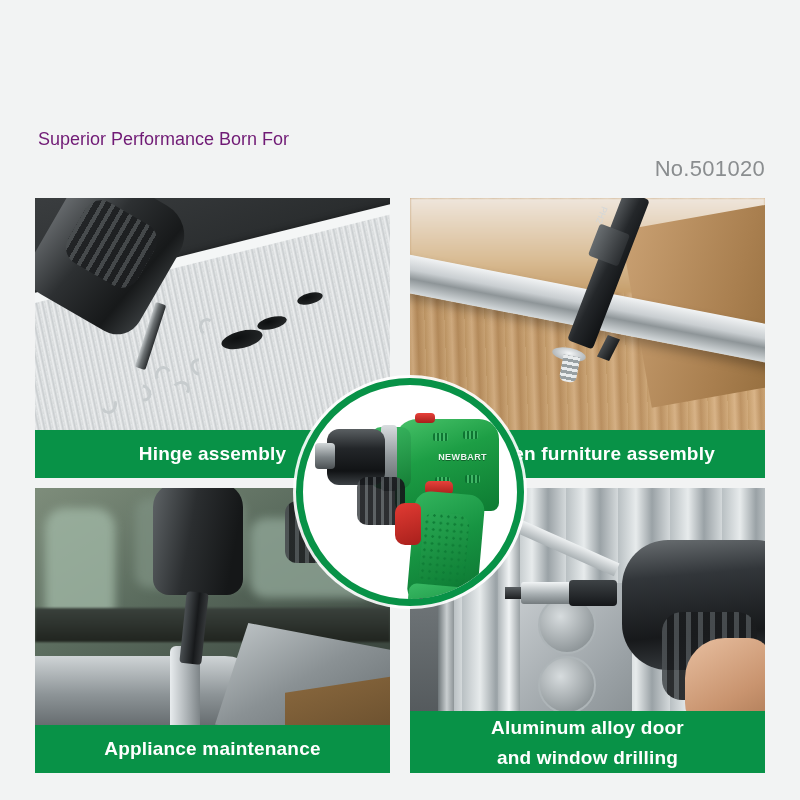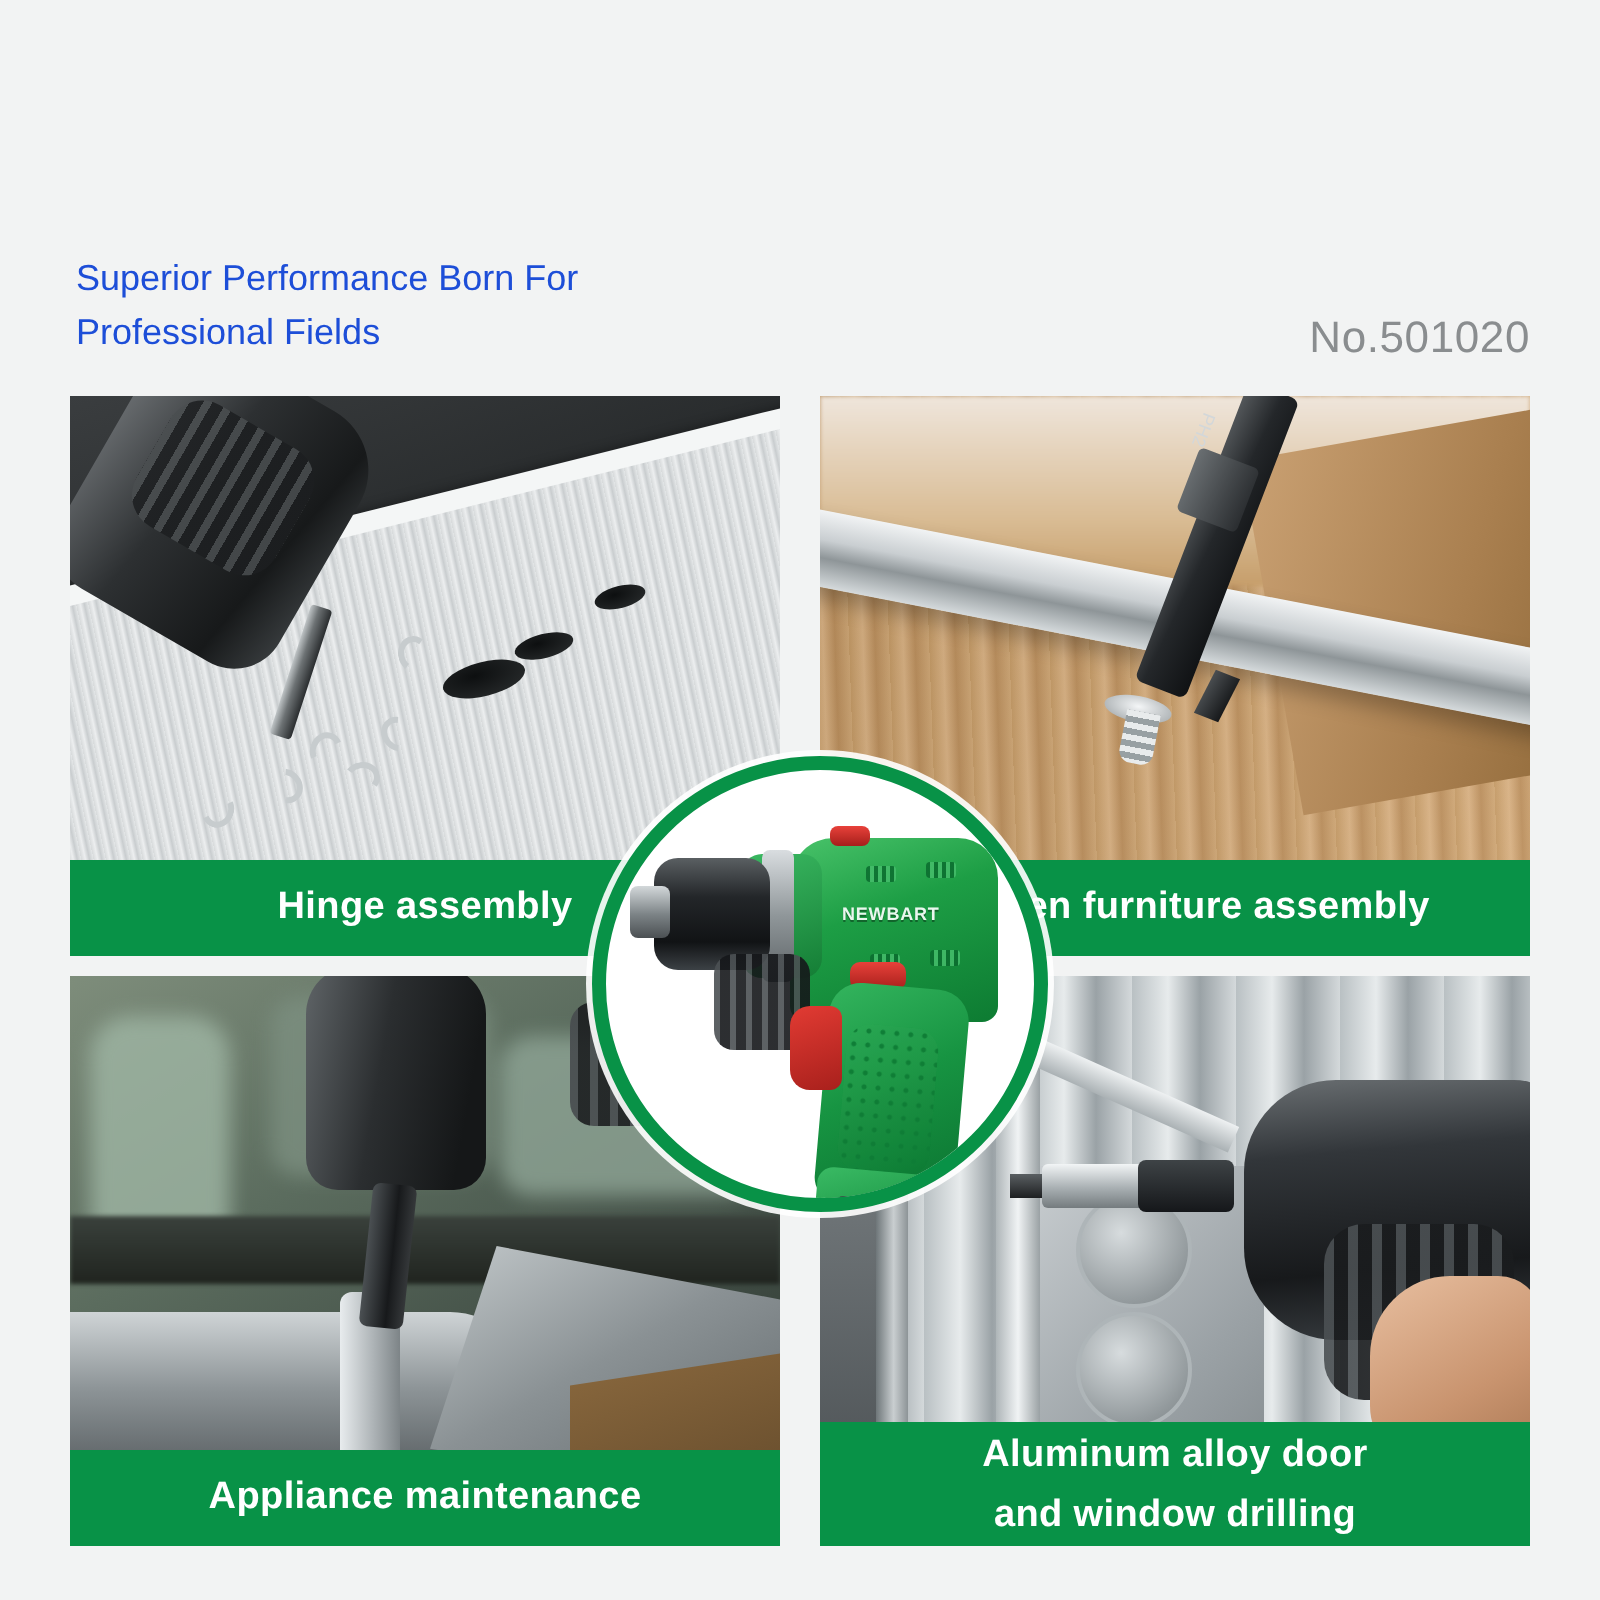--- a/index.html
+++ b/index.html
@@ -38,21 +38,21 @@
   }
   .swatches { position:absolute; left:697px; top:53px; height:30px; display:flex; gap:13px; }
   .sw { width:29px; height:30px; }
   .sw.red { background:#ec1c24; }
   .sw.yellow { background:#fcdd23; }
   .sw.green { background:#089247; width:35px; }
 
   
   .subtitle {
     position:absolute; left:38px; top:126px; width:420px;
-    font-size:18px; line-height:27px; color:#1d4ed8;
+    font-size:18px; line-height:27px; color:#701a75;
     font-family:"Liberation Sans", sans-serif;
   }
   .model-no {
     position:absolute; right:35px; top:140px;
     font-size:22px; color:#8a8d8f; letter-spacing:0.3px;
     font-family:"Liberation Sans", sans-serif;
     margin-top:16px;
   }
 
   
@@ -362,21 +362,21 @@
     border-radius:6px; transform:rotate(5deg);
   }
   .d-battery-ribs {
     position:absolute; left:126px; top:220px; width:36px; height:22px;
     background:repeating-linear-gradient(180deg,#5b6063 0 3px,#1d1f21 3px 7px);
     border-radius:3px; transform:rotate(5deg);
   }
   .d-logo {
     position:absolute; left:118px; top:66px; width:66px; height:13px;
     color:#e9f7ee; font-size:9px; font-weight:bold; letter-spacing:.4px;
-    text-align:left; line-height:13px;
+    text-align:right; line-height:13px;
     font-family:"Liberation Sans", sans-serif;
     text-shadow:0 1px 0 rgba(0,0,0,.35);
   }
   .d-vent {
     position:absolute; width:15px; height:8px;
     background:repeating-linear-gradient(90deg,#0a6b2e 0 2px,#45bd6b 2px 4px);
     border-radius:2px; opacity:.85;
   }
   .d-vent.v1 { left:130px; top:48px; }
   .d-vent.v2 { left:160px; top:46px; }
@@ -384,21 +384,20 @@
   .d-vent.v4 { left:162px; top:90px; }
 </style>
 </head>
 <body>
 
 <div class="page">
 
 
   <div class="subtitle">
     <div>Superior Performance Born For</div>
-    <div>Professional Fields</div>
   </div>
   <div class="model-no">No.501020</div>
 
   <div class="grid">
 
     <div class="cell tl">
       <div class="photo">
         <div class="p1-dark"></div>
         <div class="p1-sheet"></div>
         <div class="p1-edge"></div>

